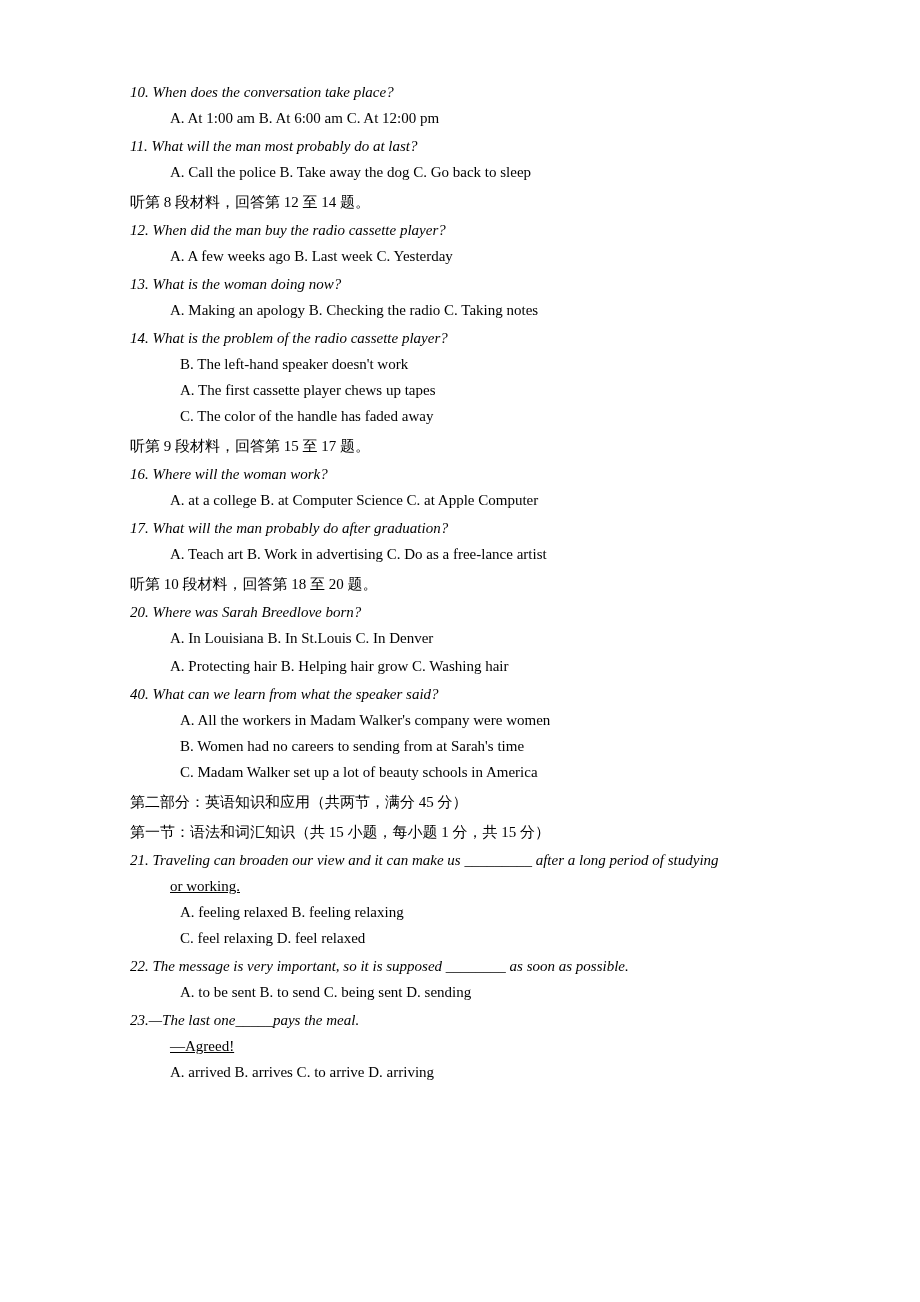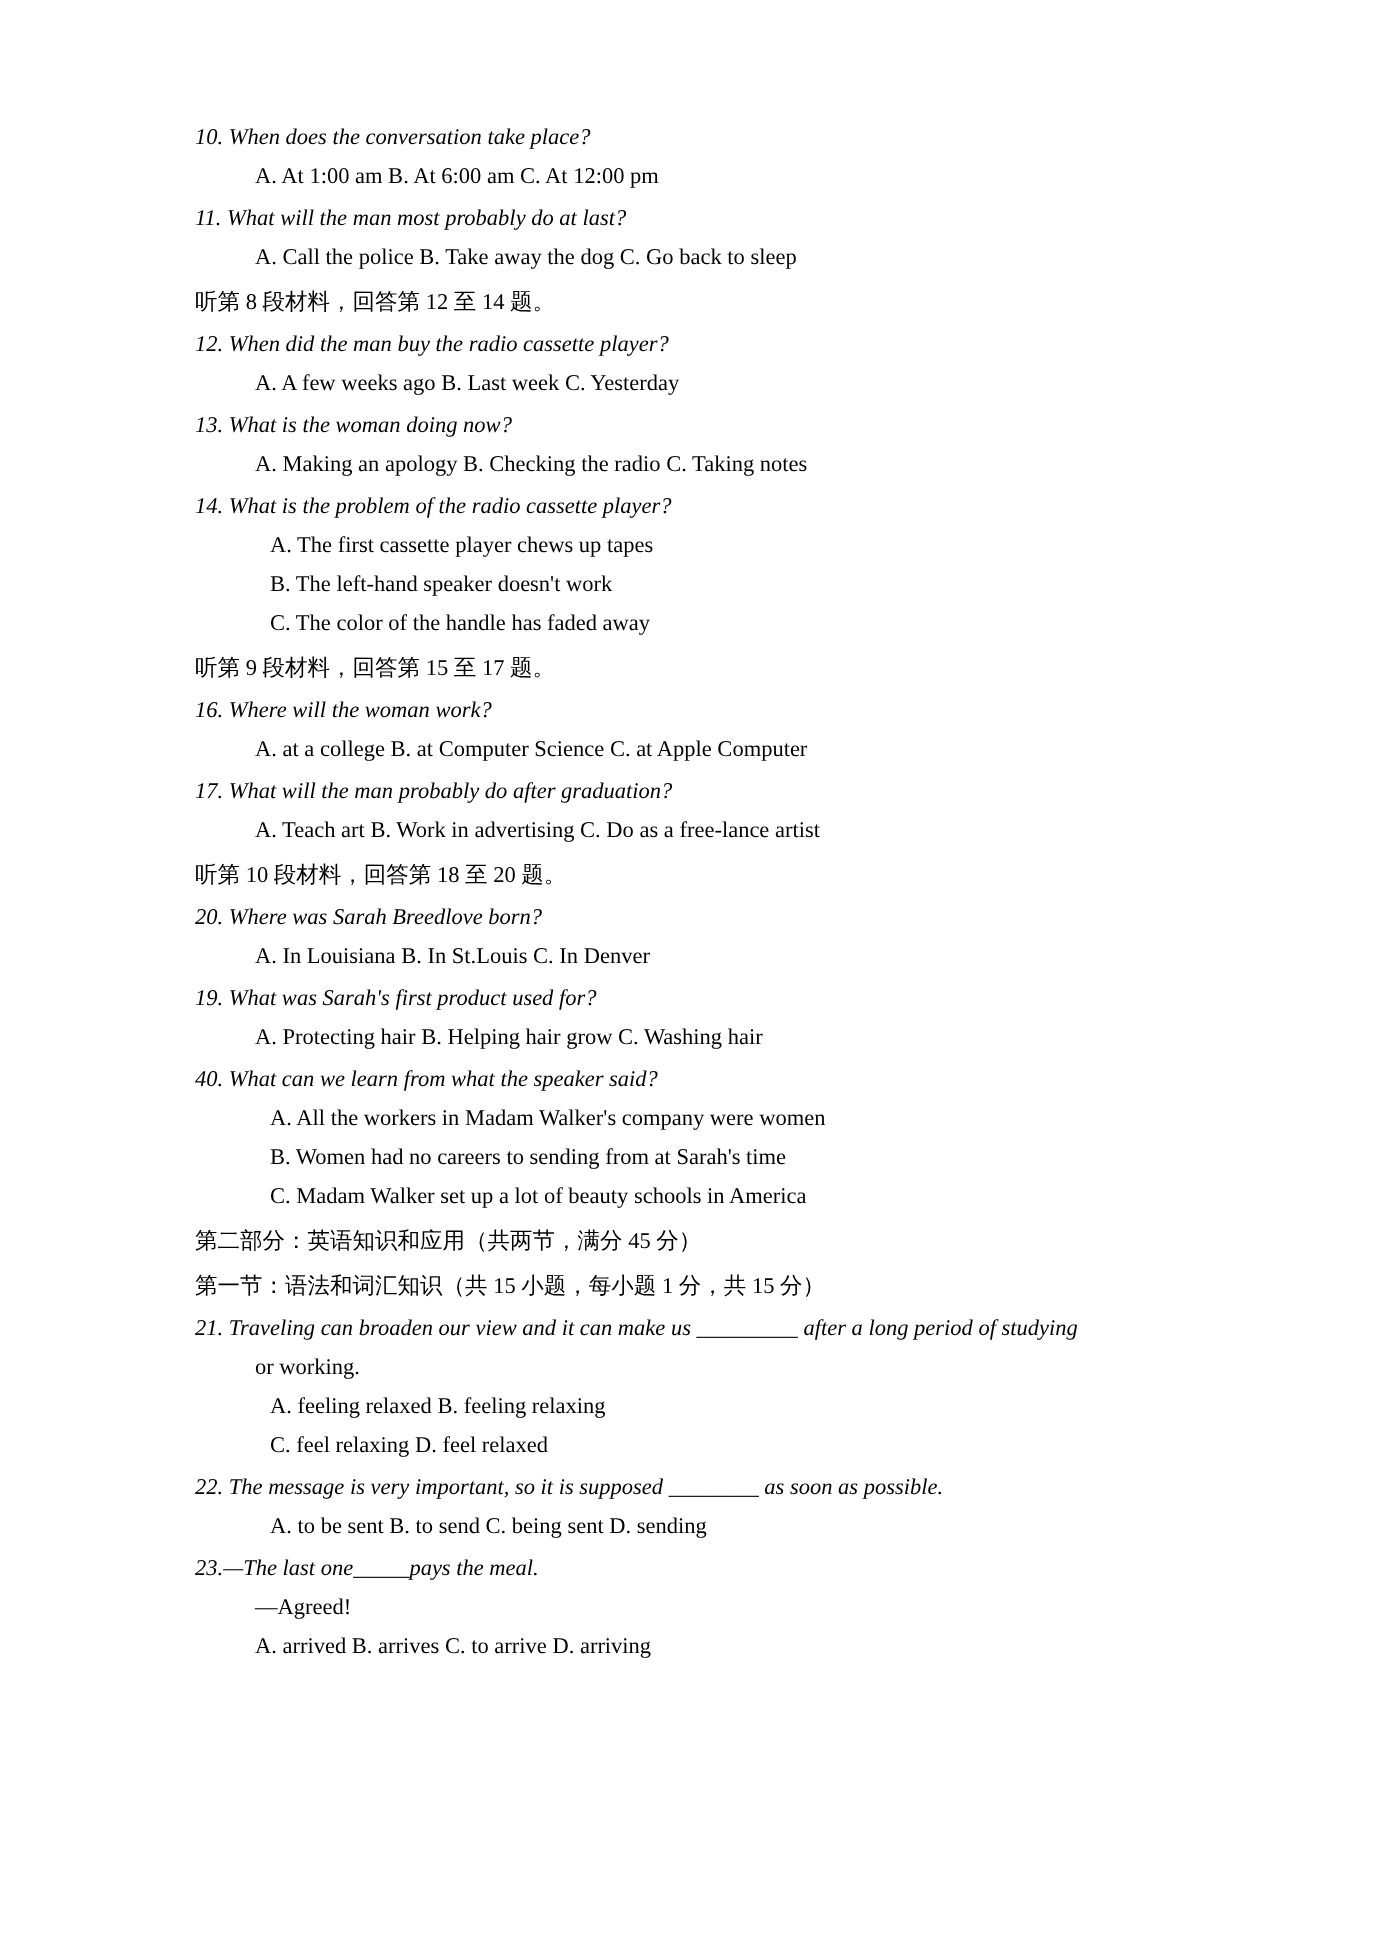--- a/index.html
+++ b/index.html
@@ -31,20 +31,21 @@
     .section-header {
       margin: 6px 0 4px 0;
     }
     .sub-option {
       padding-left: 50px;
       margin-bottom: 2px;
     }
     .indent-line {
       padding-left: 40px;
       margin-bottom: 2px;
+      text-decoration: underline;
     }
   </style>
 </head>
 <body>
 
 <div id="content">
     <div class="question-block">
       <div class="question-line">10. When does the conversation take place?</div>
       <div class="options-inline">A. At 1:00 am        B. At 6:00 am                C. At 12:00 pm</div>
     </div>
@@ -56,40 +57,39 @@
     <div class="question-block">
       <div class="question-line">12. When did the man buy the radio cassette player?</div>
       <div class="options-inline">A. A few weeks ago        B. Last week            C. Yesterday</div>
     </div>
     <div class="question-block">
       <div class="question-line">13. What is the woman doing now?</div>
       <div class="options-inline">A. Making an apology     B. Checking the radio     C. Taking notes</div>
     </div>
     <div class="question-block">
       <div class="question-line">14. What is the problem of the radio cassette player?</div>
+      <div class="sub-option">B. The left-hand speaker doesn't work</div>
       <div class="sub-option">A. The first cassette player chews up tapes</div>
-      <div class="sub-option">B. The left-hand speaker doesn't work</div>
       <div class="sub-option">C. The color of the handle has faded away</div>
     </div>
     <div class="section-header">听第 9 段材料，回答第 15 至 17 题。</div>
     <div class="question-block">
       <div class="question-line">16. Where will the woman work?</div>
       <div class="options-inline">A. at a college      B. at Computer Science      C. at Apple Computer</div>
     </div>
     <div class="question-block">
       <div class="question-line">17. What will the man probably do after graduation?</div>
       <div class="options-inline">A. Teach art      B. Work in advertising      C. Do as a free-lance artist</div>
     </div>
     <div class="section-header">听第 10 段材料，回答第 18 至 20 题。</div>
     <div class="question-block">
       <div class="question-line">20. Where was Sarah Breedlove born?</div>
       <div class="options-inline">A. In Louisiana        B. In St.Louis        C. In Denver</div>
     </div>
     <div class="question-block">
-      <div class="question-line">19. What was Sarah's first product used for?</div>
       <div class="options-inline">A. Protecting hair     B. Helping hair grow        C. Washing hair</div>
     </div>
     <div class="question-block">
       <div class="question-line">40. What can we learn from what the speaker said?</div>
       <div class="sub-option">A. All the workers in Madam Walker's company were women</div>
       <div class="sub-option">B. Women had no careers to sending from at Sarah's time</div>
       <div class="sub-option">C. Madam Walker set up a lot of beauty schools in America</div>
     </div>
     <div class="section-header">第二部分：英语知识和应用（共两节，满分 45 分）</div>
     <div class="section-header">第一节：语法和词汇知识（共 15 小题，每小题 1 分，共 15 分）</div>

